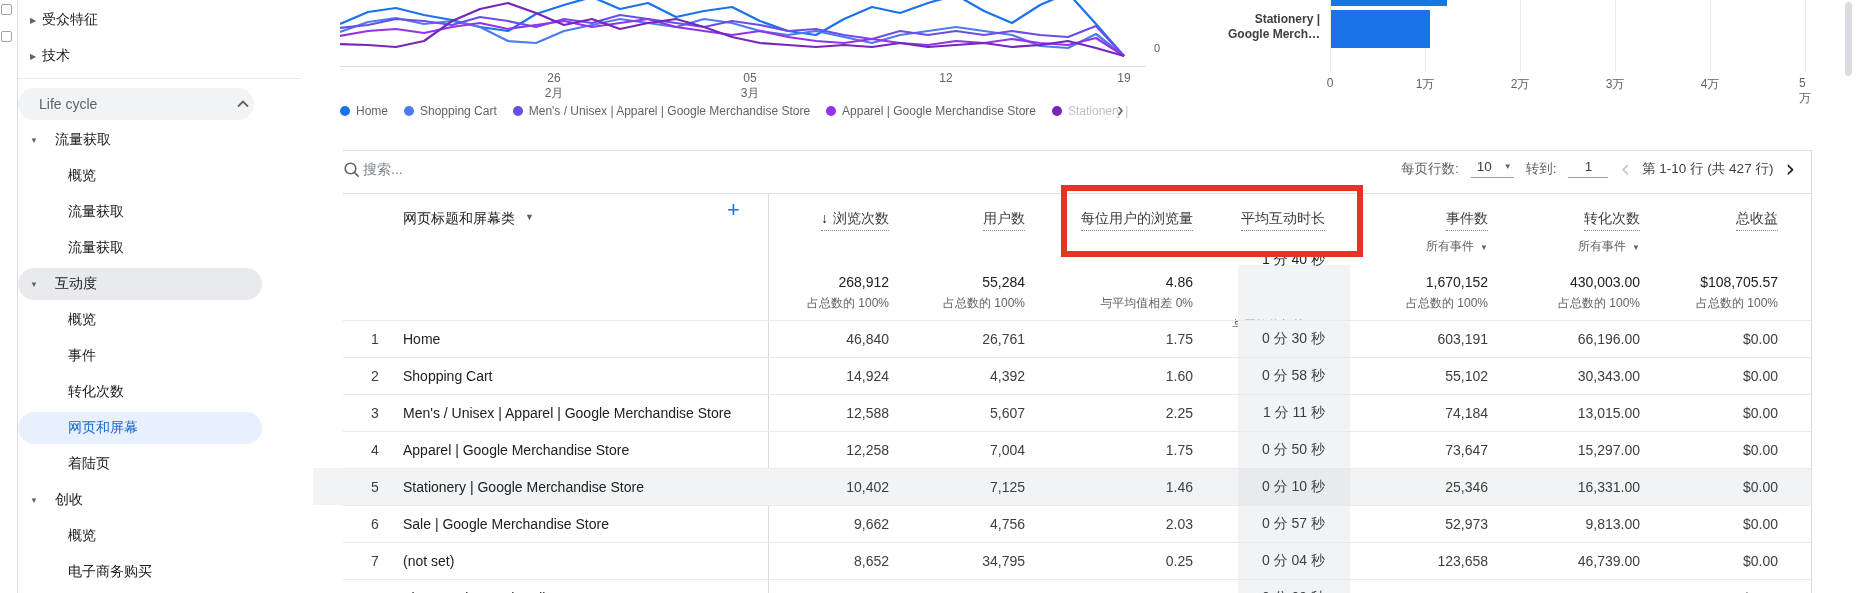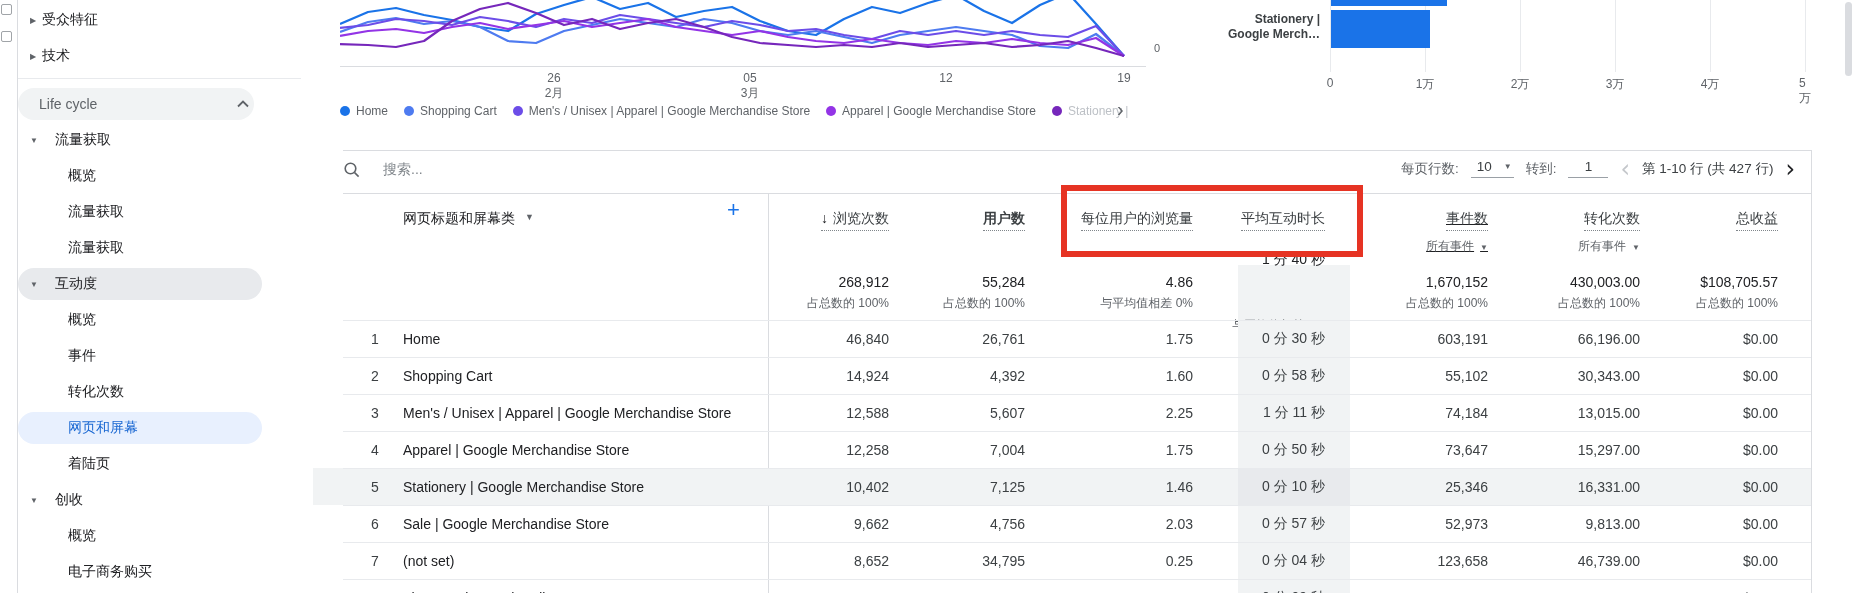--- a/index.html
+++ b/index.html
@@ -36,21 +36,21 @@
   .legend-label.faded{color:#bdc1c6;}
   .legend-next{position:absolute;left:804px;top:99px;font-size:20px;color:#5f6368;cursor:pointer;line-height:20px;}
   .bar-labels{position:absolute;left:895px;top:12px;width:112px;text-align:right;font-size:12px;font-weight:700;color:#3c4043;line-height:15px;}
   #barplot{position:absolute;left:1017px;top:0;width:476px;height:72px;}
   .vgrid{position:absolute;top:0;bottom:0;width:1px;background:#e8eaed;}
   .bar{position:absolute;left:1px;background:#1a73e8;}
   .btick{position:absolute;top:76px;transform:translateX(-50%);font-size:12px;color:#5f6368;}
   
   #card{position:absolute;left:313px;top:150px;width:1499px;height:443px;border-right:1px solid #dadce0;box-sizing:border-box;background:#fff;}
   .card-topline{position:absolute;left:30px;right:0;top:0;height:1px;background:#dadce0;}
-  .search{position:absolute;left:30px;top:11px;display:flex;align-items:center;gap:22px;color:#80868b;cursor:text;}
+  .search{position:absolute;left:30px;top:11px;display:flex;align-items:center;gap:2px;color:#80868b;cursor:text;}
   .pager{position:absolute;right:16px;top:9px;display:flex;align-items:center;gap:12px;font-size:13.5px;color:#3c4043;}
   .pager .lbl{color:#5f6368;}
   .select-box{display:flex;align-items:center;gap:12px;border-bottom:1px solid #9aa0a6;padding:0 2px 3px 6px;cursor:pointer;}
   .select-caret{font-size:8px;color:#5f6368;}
   .goto-box{width:40px;text-align:center;border-bottom:1px solid #9aa0a6;padding-bottom:3px;}
   .chev{font-size:24px;line-height:18px;cursor:pointer;font-family:"DejaVu Sans",sans-serif;}
   .chev.prev{color:#c4c7cb;}
   .chev.next{color:#202124;}
   .headline{position:absolute;left:30px;right:0;top:43px;height:1px;background:#dadce0;}
   .vdiv{position:absolute;left:455px;top:43px;bottom:0;width:1px;background:#dadce0;}
@@ -254,30 +254,30 @@
     <div class="vdiv"></div>
 
     <div id="thead">
       <div class="hname">
         <span class="dim-label">网页标题和屏幕类</span>
         <span class="dim-caret">▼</span>
       </div>
     <div class="hcell" style="width: 121px; padding-right: 0px;">
           <span class="metric-label"><span class="sort-arrow">↓</span>浏览次数</span>
         </div>
-        <div class="hcell" style="width: 136px; padding-right: 0px; font-weight: bold;">
+        <div class="hcell" style="width: 136px; padding-right: 0px;">
           <span class="metric-label">用户数</span>
         </div>
         <div class="hcell" style="width: 213px; padding-right: 45px;">
           <span class="metric-label">每位用户的浏览量</span>
         </div>
         <div class="hcell" style="width: 112px; padding-right: 25px;">
           <span class="metric-label">平均互动时长</span>
         </div>
-        <div class="hcell" style="width: 138px; padding-right: 0px; text-decoration: underline;">
+        <div class="hcell" style="width: 138px; padding-right: 0px;">
           <span class="metric-label">事件数</span>
           <div class="sub-row">所有事件<span class="sub-caret">▼</span></div>
         </div>
         <div class="hcell" style="width: 152px; padding-right: 0px;">
           <span class="metric-label">转化次数</span>
           <div class="sub-row">所有事件<span class="sub-caret">▼</span></div>
         </div>
         <div class="hcell" style="width: 138px; padding-right: 0px;">
           <span class="metric-label">总收益</span>
         </div>

